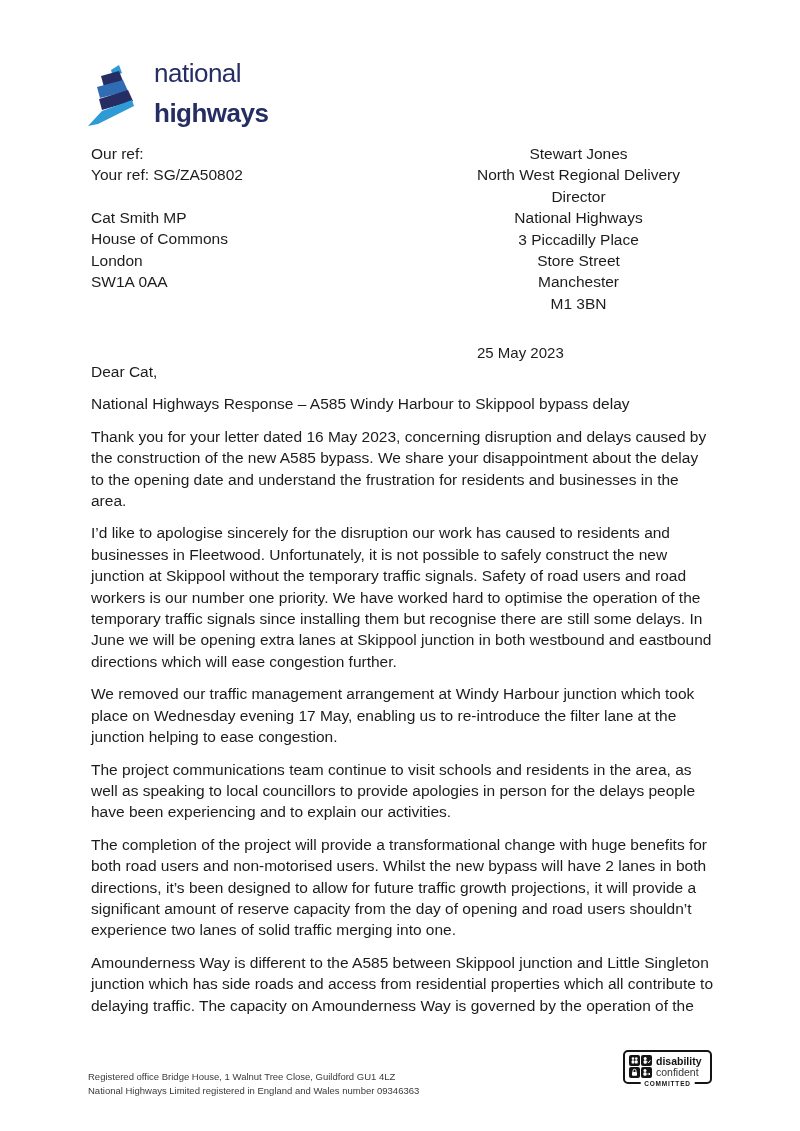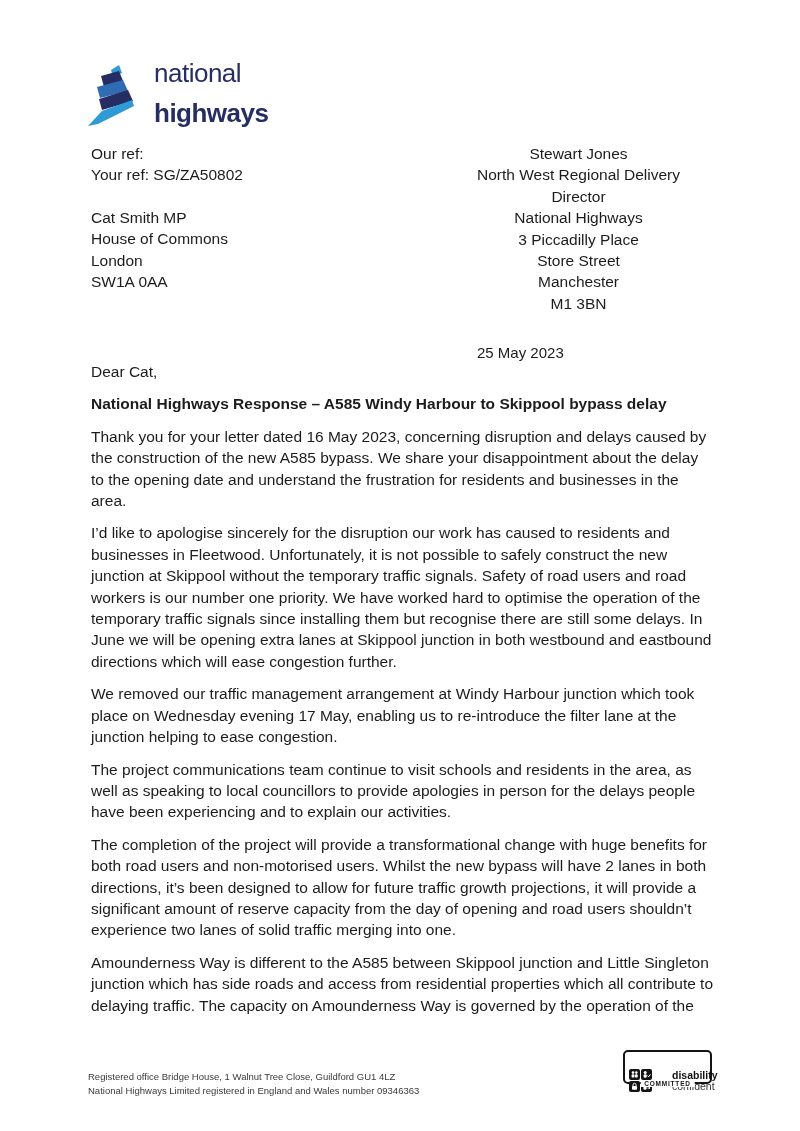--- a/index.html
+++ b/index.html
@@ -24,29 +24,29 @@
   
   .refs{left:91px;top:143px;font-size:15.5px;line-height:21.4px;}
   .recipient{left:91px;top:207px;font-size:15.5px;line-height:21.4px;}
   .sender{left:477px;top:143px;font-size:15.5px;line-height:21.4px;text-align:center;}
   .date{left:477px;top:342px;font-size:15px;line-height:21.4px;}
 
   
   .letter-body{left:91px;top:361px;width:664px;font-size:15.5px;line-height:21.4px;}
   .letter-body p{margin:0 0 11px 0;}
   .salutation{margin:0 0 16px 0;}
-  .subject{font-weight:700;margin:0 0 16px 0;}
+  .subject{font-weight:400;margin:0 0 16px 0;}
 
   
   .footer{left:88px;top:1046px;font-size:9.5px;line-height:13.5px;color:#3a3a3a;margin-top:24px;}
 
   
   .badge{left:623px;top:1050px;width:89px;height:34px;
     border:2px solid #141414;border-radius:5px;box-sizing:border-box;}
-  .badge-inner{display:flex;align-items:center;gap:20px;padding:17px 4px 2px 4px;}
+  .badge-inner{display:flex;align-items:center;gap:4px;padding:3px 4px 2px 4px;}
   .badge-grid{display:grid;grid-template-columns:11px 11px;grid-template-rows:11px 11px;gap:1px;}
   .badge-sq{background:#141414;border-radius:2px;display:flex;align-items:center;justify-content:center;}
   .badge-sq svg{display:block;}
   .badge-words{display:flex;flex-direction:column;justify-content:center;}
   .badge-w1{font-size:10.5px;font-weight:700;color:#111;line-height:11px;}
   .badge-w2{font-size:10.5px;font-weight:400;color:#333;line-height:11px;}
   .badge-committed{
     position:absolute;left:50%;bottom:-5px;transform:translateX(-50%);
     background:#ffffff;padding:0 4px;
     font-size:6.5px;font-weight:700;letter-spacing:0.8px;color:#141414;white-space:nowrap;

